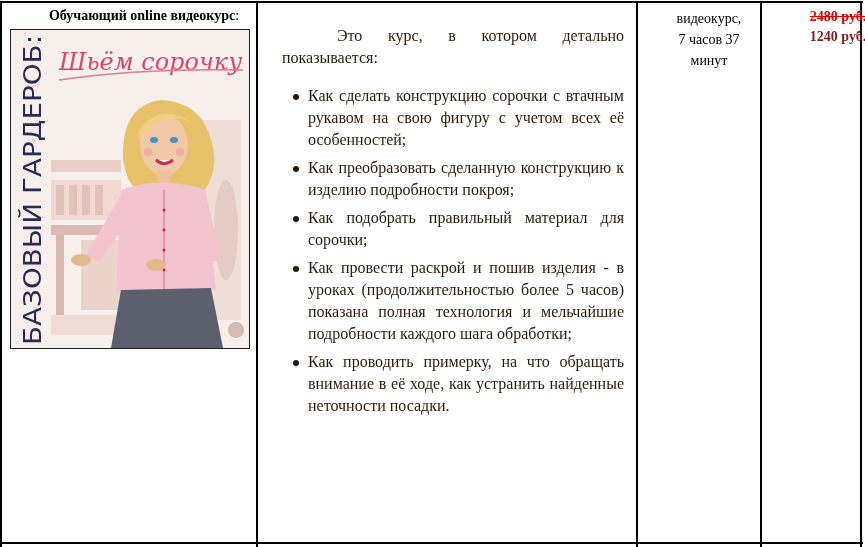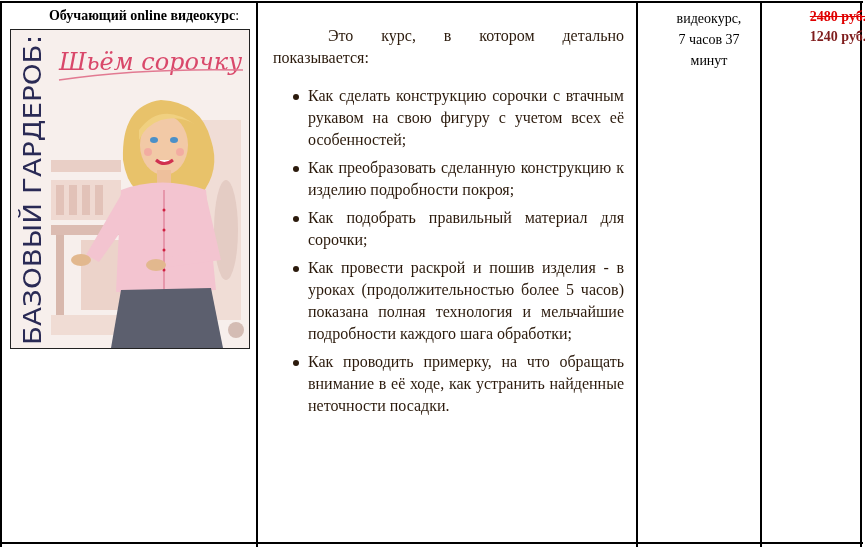--- a/index.html
+++ b/index.html
@@ -85,21 +85,21 @@
     <circle cx="153" cy="240" r="1.5" fill="#d02040"></circle>
 
     <ellipse cx="70" cy="230" rx="10" ry="6" fill="#e2b88e"></ellipse>
     <ellipse cx="145" cy="235" rx="10" ry="6" fill="#e2b88e"></ellipse>
 
     <path d="M110 260 L200 258 L212 318 L100 318 Z" fill="#5c5f6e"></path>
   </svg>
 </div>
 
 <div class="cell desc" style="left:258px;top:25px;width:372px;padding:0 6px 0 0;">
-  <p style="padding-left:15px;">Это курс, в котором детально показывается:</p>
+  <p style="padding-left:24px;">Это курс, в котором детально показывается:</p>
   <ul style="padding-left:50px;">
     <li>Как сделать конструкцию сорочки с втачным рукавом на свою фигуру с учетом всех её особенностей;</li>
     <li>Как преобразовать сделанную конструкцию к изделию подробности покроя;</li>
     <li>Как подобрать правильный материал для сорочки;</li>
     <li>Как провести раскрой и пошив изделия - в уроках (продолжительностью более 5 часов) показана полная технология и мельчайшие подробности каждого шага обработки;</li>
     <li>Как проводить примерку, на что обращать внимание в её ходе, как устранить найденные неточности посадки.</li>
   </ul>
 </div>
 
 <div class="cell dur" style="left:638px;top:8px;width:122px;padding-left:20px;">

